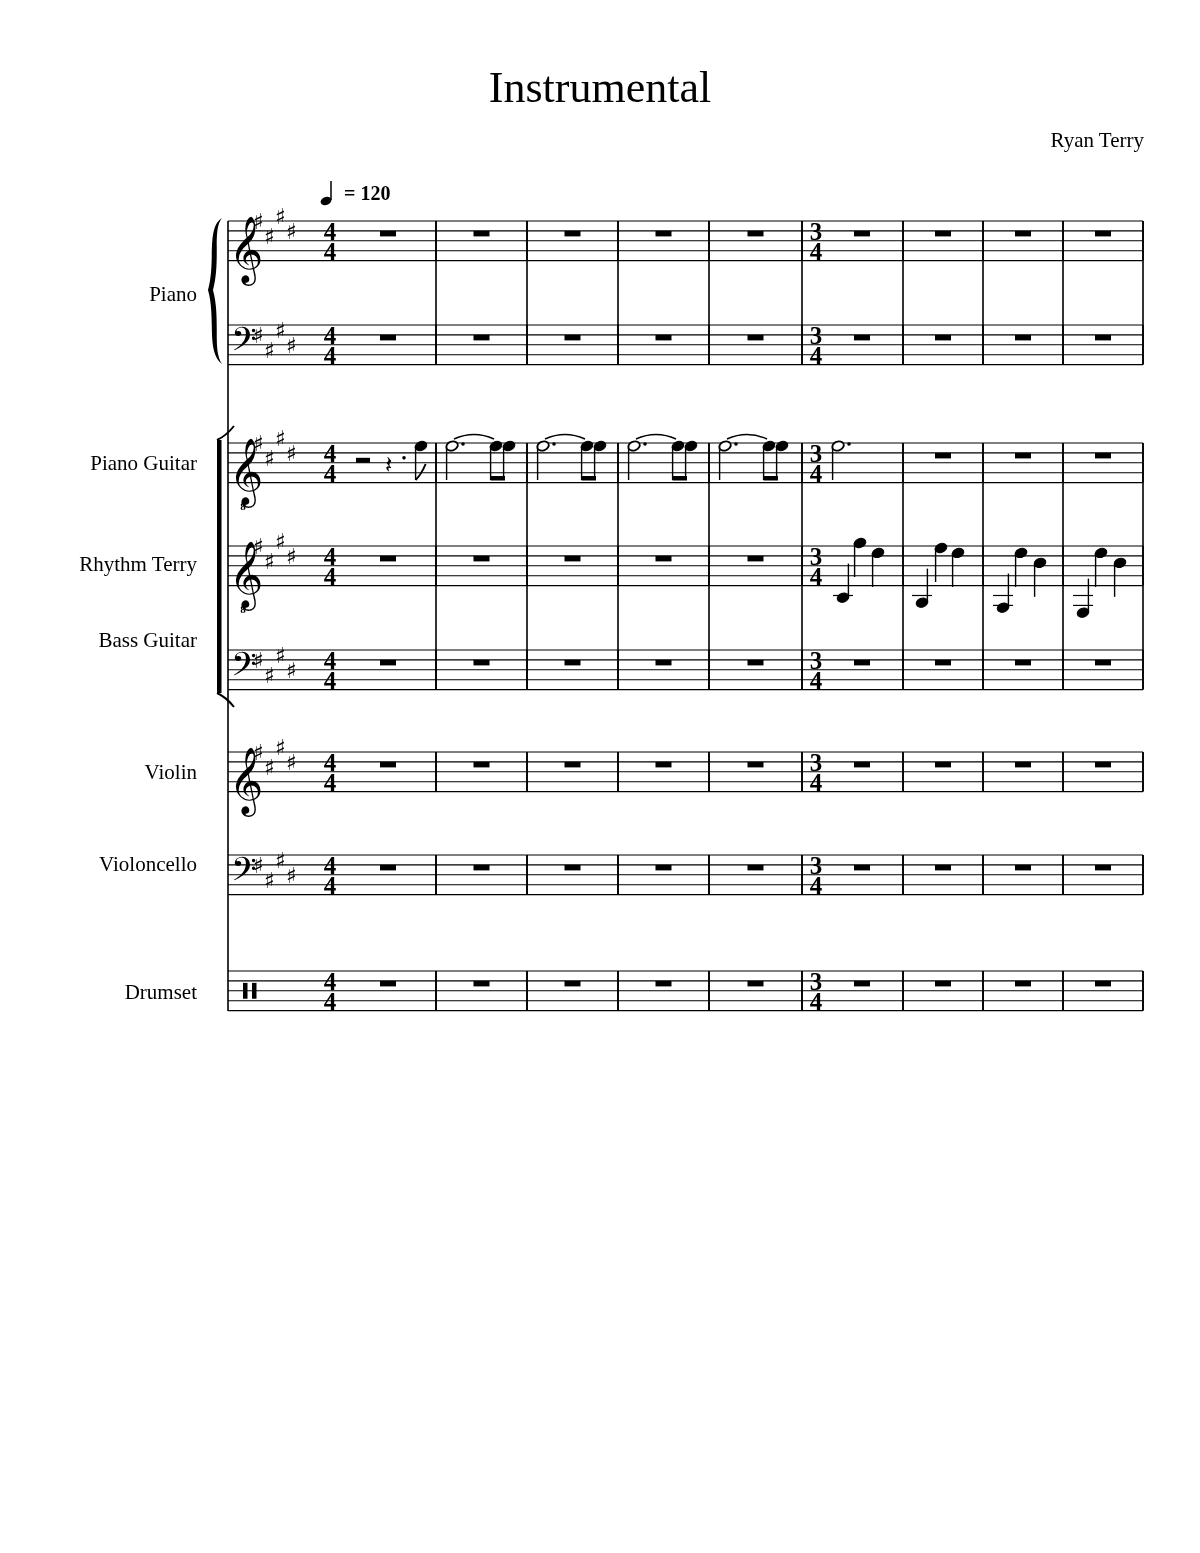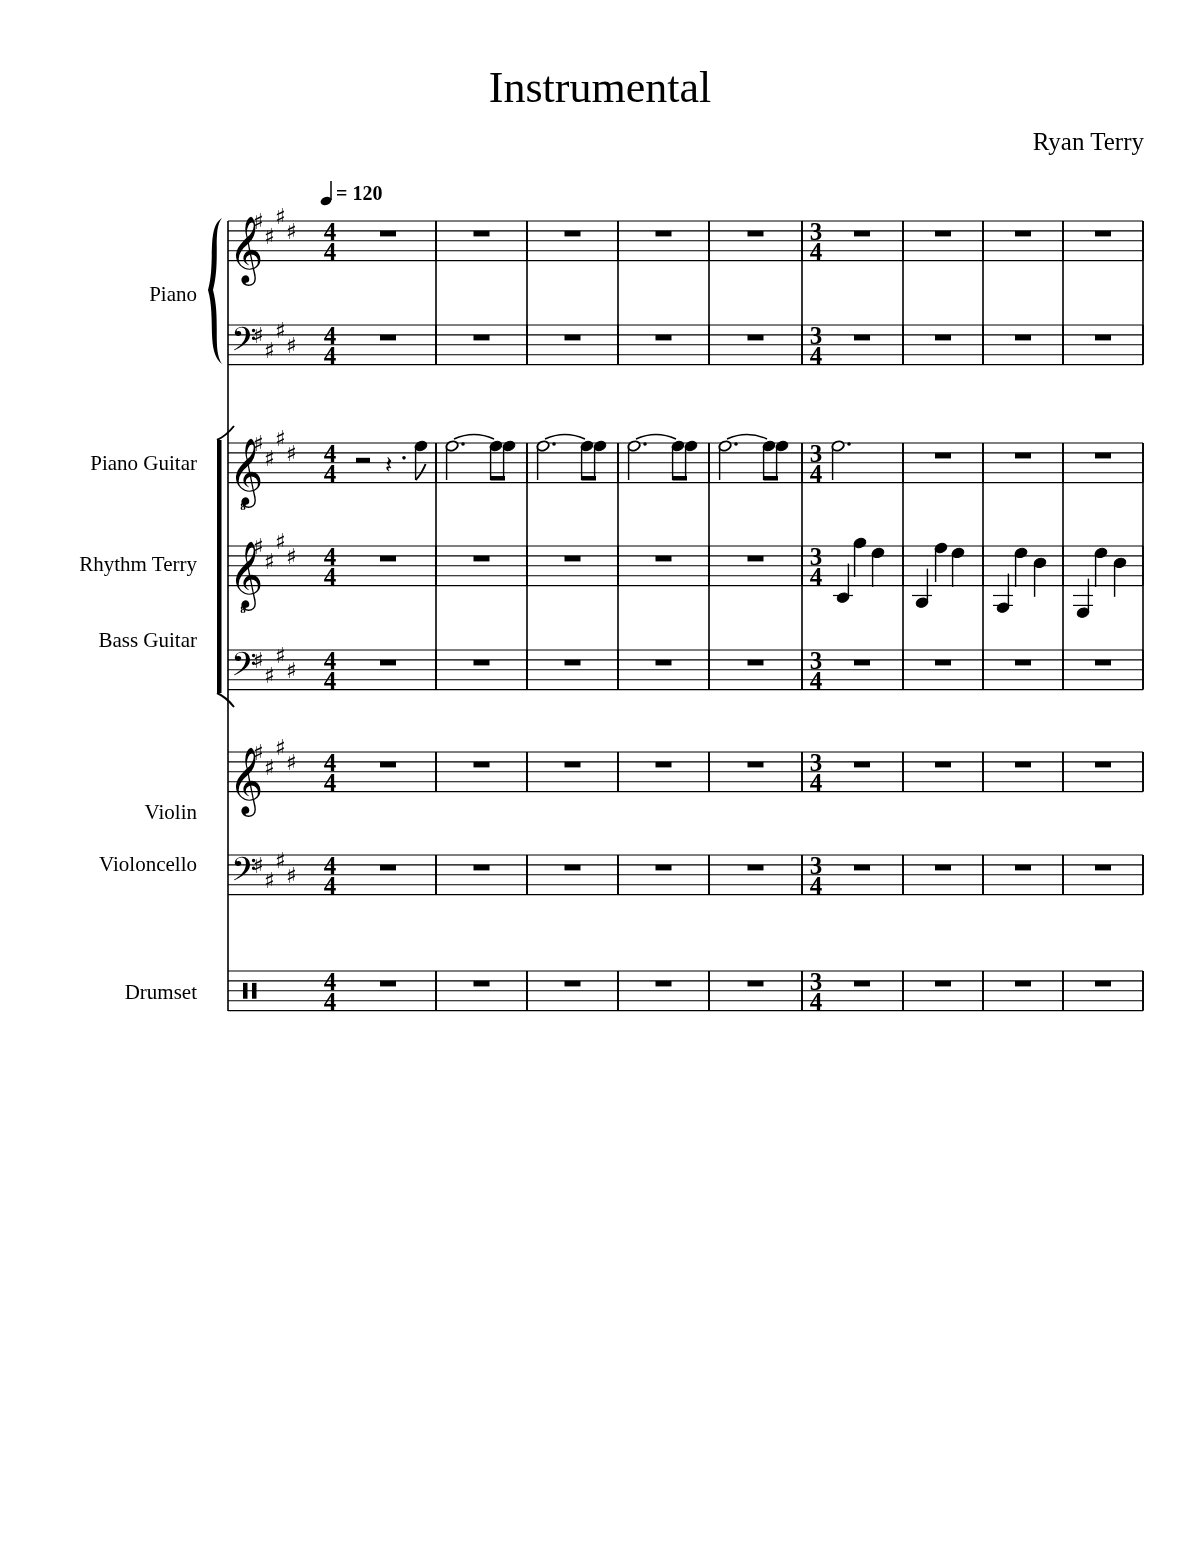--- a/index.html
+++ b/index.html
@@ -1,22 +1,22 @@
 <!DOCTYPE html>
 <html><head>
 <meta charset="utf-8">
 <style>
   html, body { margin: 0; padding: 0; background: #ffffff; }
   body { width: 1200px; height: 1553px; position: relative; overflow: hidden;
          font-family: "Liberation Serif", "DejaVu Serif", serif; color: #000; }
   .title { position: absolute; top: 44px; left: 0; width: 1200px; text-align: center;
            font-size: 44px; line-height: 56px; margin-top: 16px; }
-  .composer { position: absolute; top: 128px; right: 56px; font-size: 25px; }
+  .composer { position: absolute; top: 128px; right: 56px; font-size: 21px; }
   .tempo { position: absolute; top: 180px; left: 320px; font-size: 20px; font-weight: bold;
-           display: flex; align-items: center; gap: 2px; justify-content: space-between; }
+           display: flex; align-items: center; gap: 10px; justify-content: space-between; }
   .tempo svg { display: block; }
   .label { position: absolute; right: 1003px; font-size: 21px; white-space: nowrap; text-align: center; }
   svg.score { position: absolute; top: 0; left: 0; }
   .staffline { stroke: #000; stroke-width: 1.1; }
   .bar { stroke: #000; stroke-width: 1.6; }
   .glyph { font-family: "DejaVu Sans", sans-serif; }
   .tsig { font-family: "Liberation Serif", serif; font-weight: bold; font-size: 25px; }
 </style>
 </head>
 <body>
@@ -29,21 +29,21 @@
     <ellipse cx="6" cy="21" rx="5.5" ry="4" transform="rotate(-20 6 21)" fill="#000"></ellipse>
     <line x1="11" y1="20" x2="11" y2="1" stroke="#000" stroke-width="1.5"></line>
   </svg>
   <span>= 120</span>
 </div>
 
 <div class="label" style="top:282px">Piano</div>
 <div class="label" style="top:451px">Piano Guitar</div>
 <div class="label" style="top:552px">Rhythm Terry</div>
 <div class="label" style="top:628px">Bass Guitar</div>
-<div class="label" style="top:800px">Violin</div>
+<div class="label" style="top:760px">Violin</div>
 <div class="label" style="top:852px">Violoncello</div>
 <div class="label" style="top:980px">Drumset</div>
 
 <svg class="score" id="score" width="1200" height="1553">
     <g>
       <line x1="228" x2="1143" y1="221" y2="221" class="staffline"></line>
       <line x1="228" x2="1143" y1="230.9" y2="230.9" class="staffline"></line>
       <line x1="228" x2="1143" y1="240.8" y2="240.8" class="staffline"></line>
       <line x1="228" x2="1143" y1="250.7" y2="250.7" class="staffline"></line>
       <line x1="228" x2="1143" y1="260.6" y2="260.6" class="staffline"></line>

